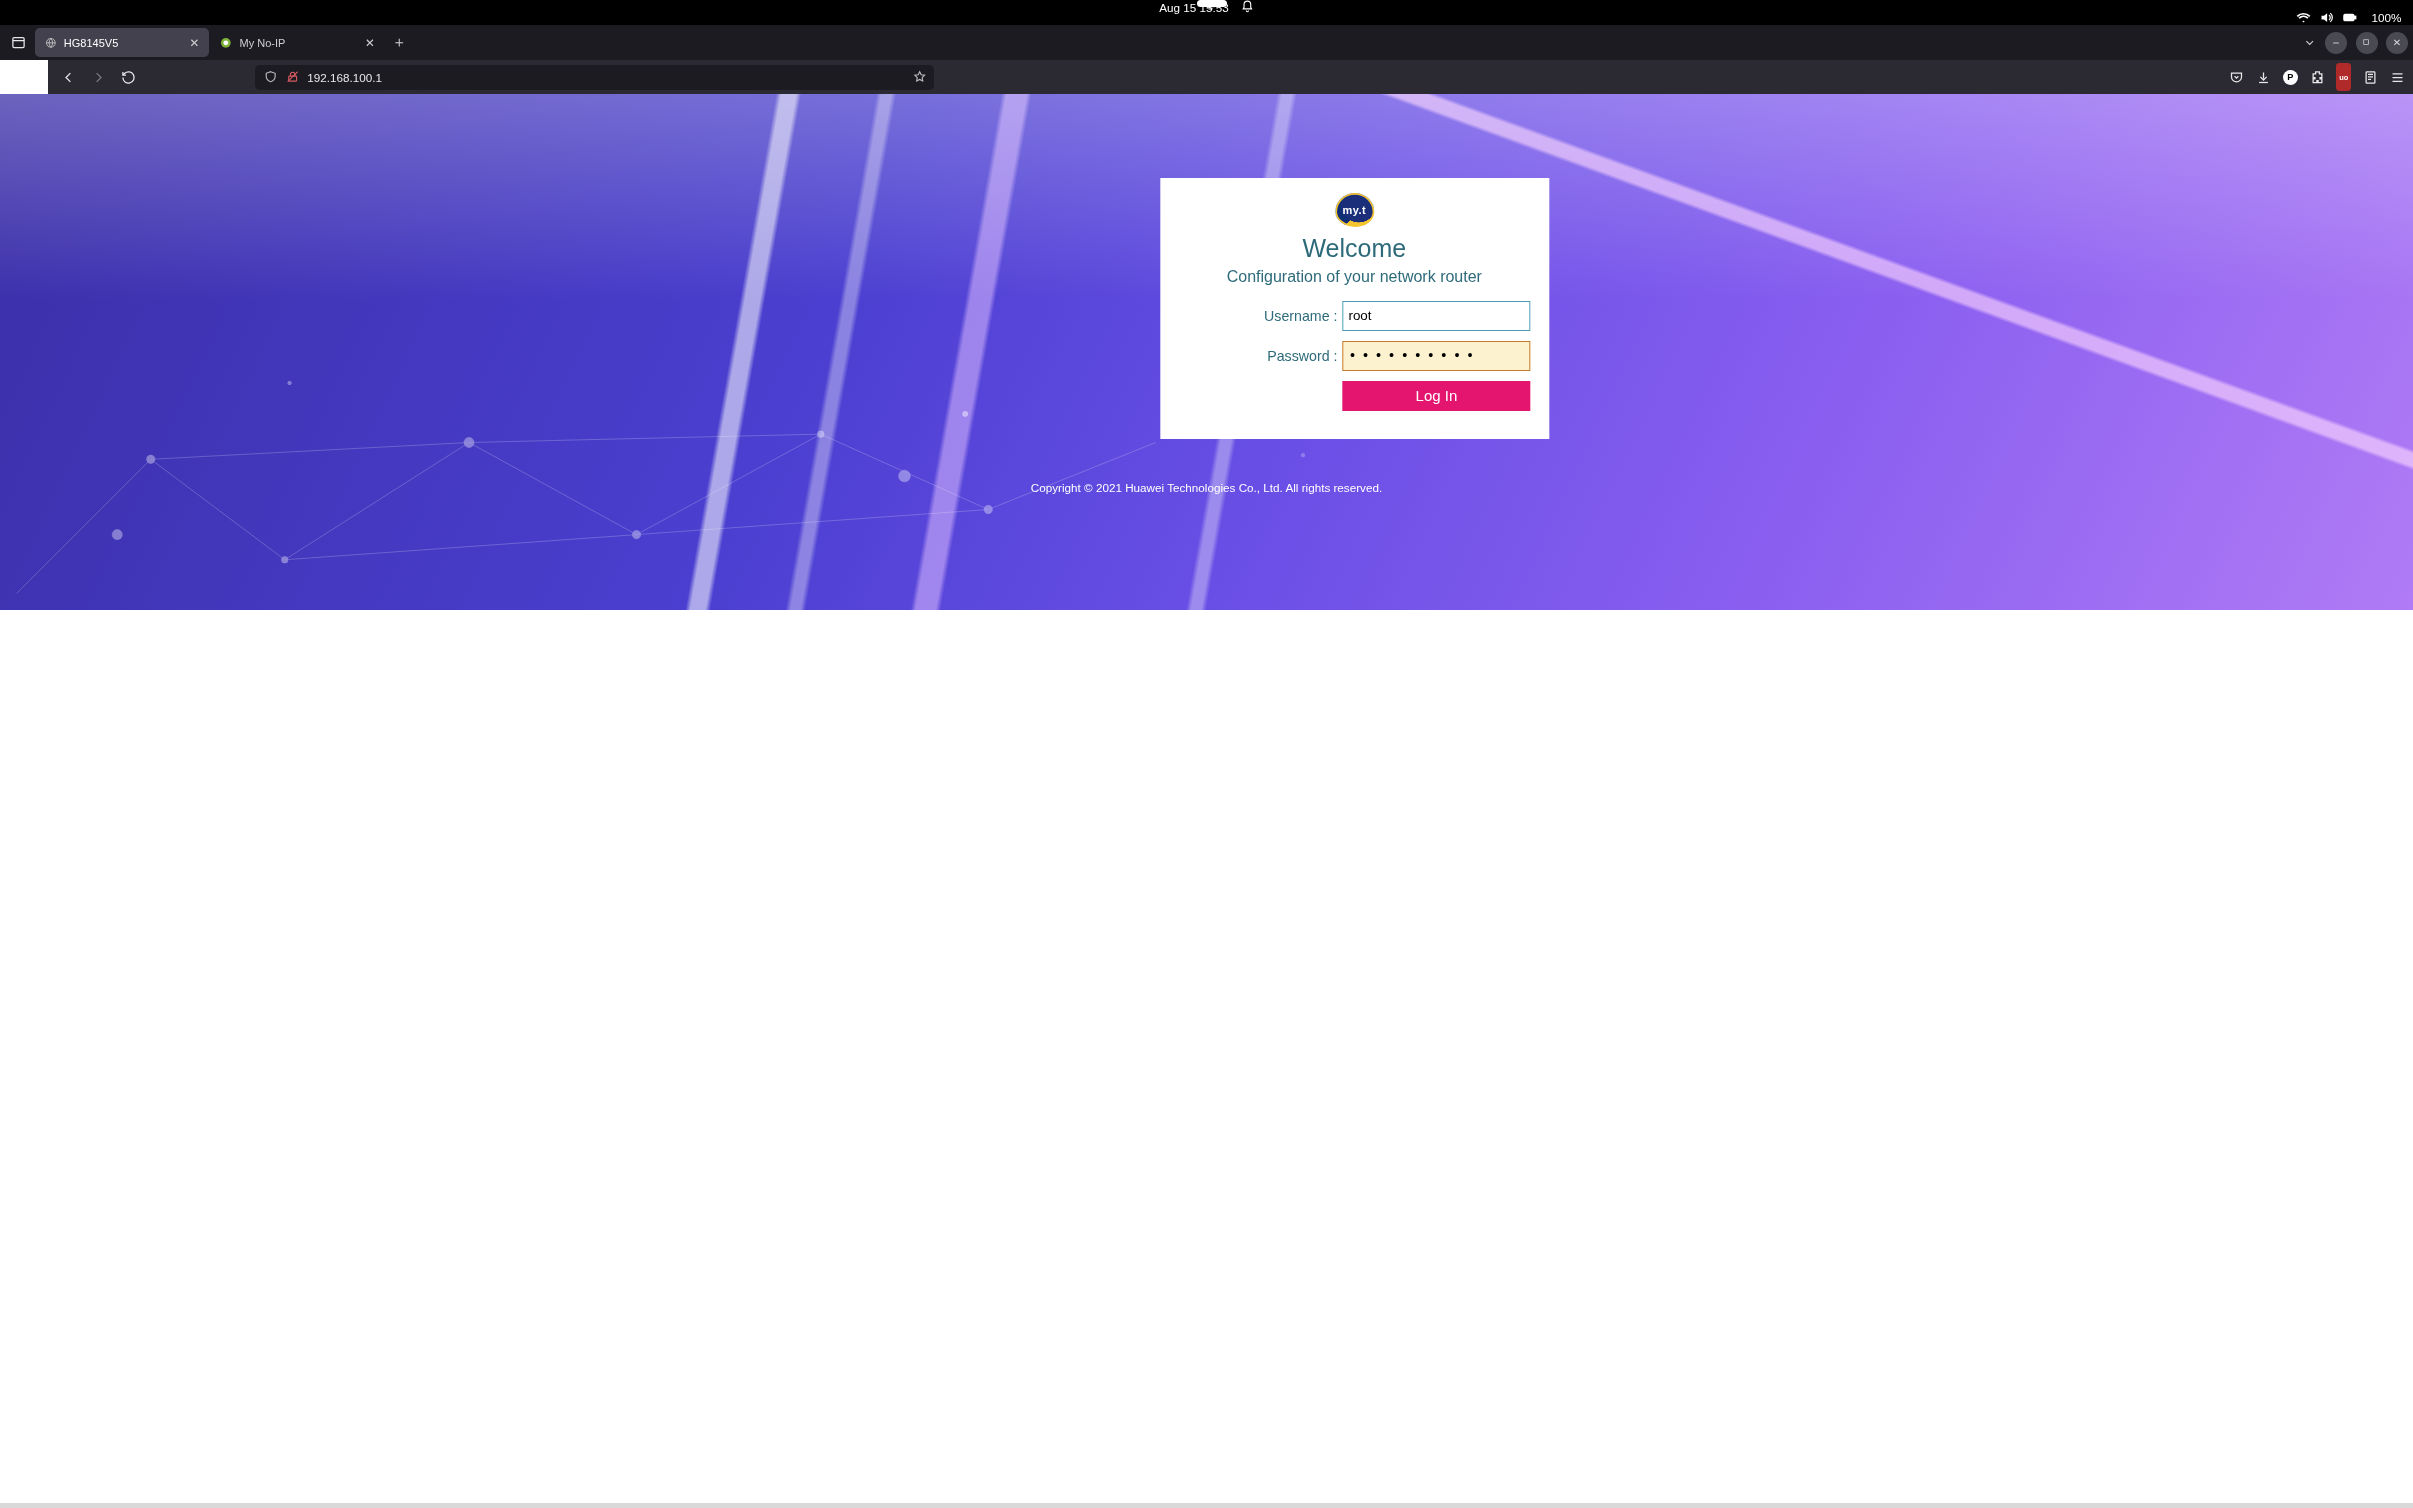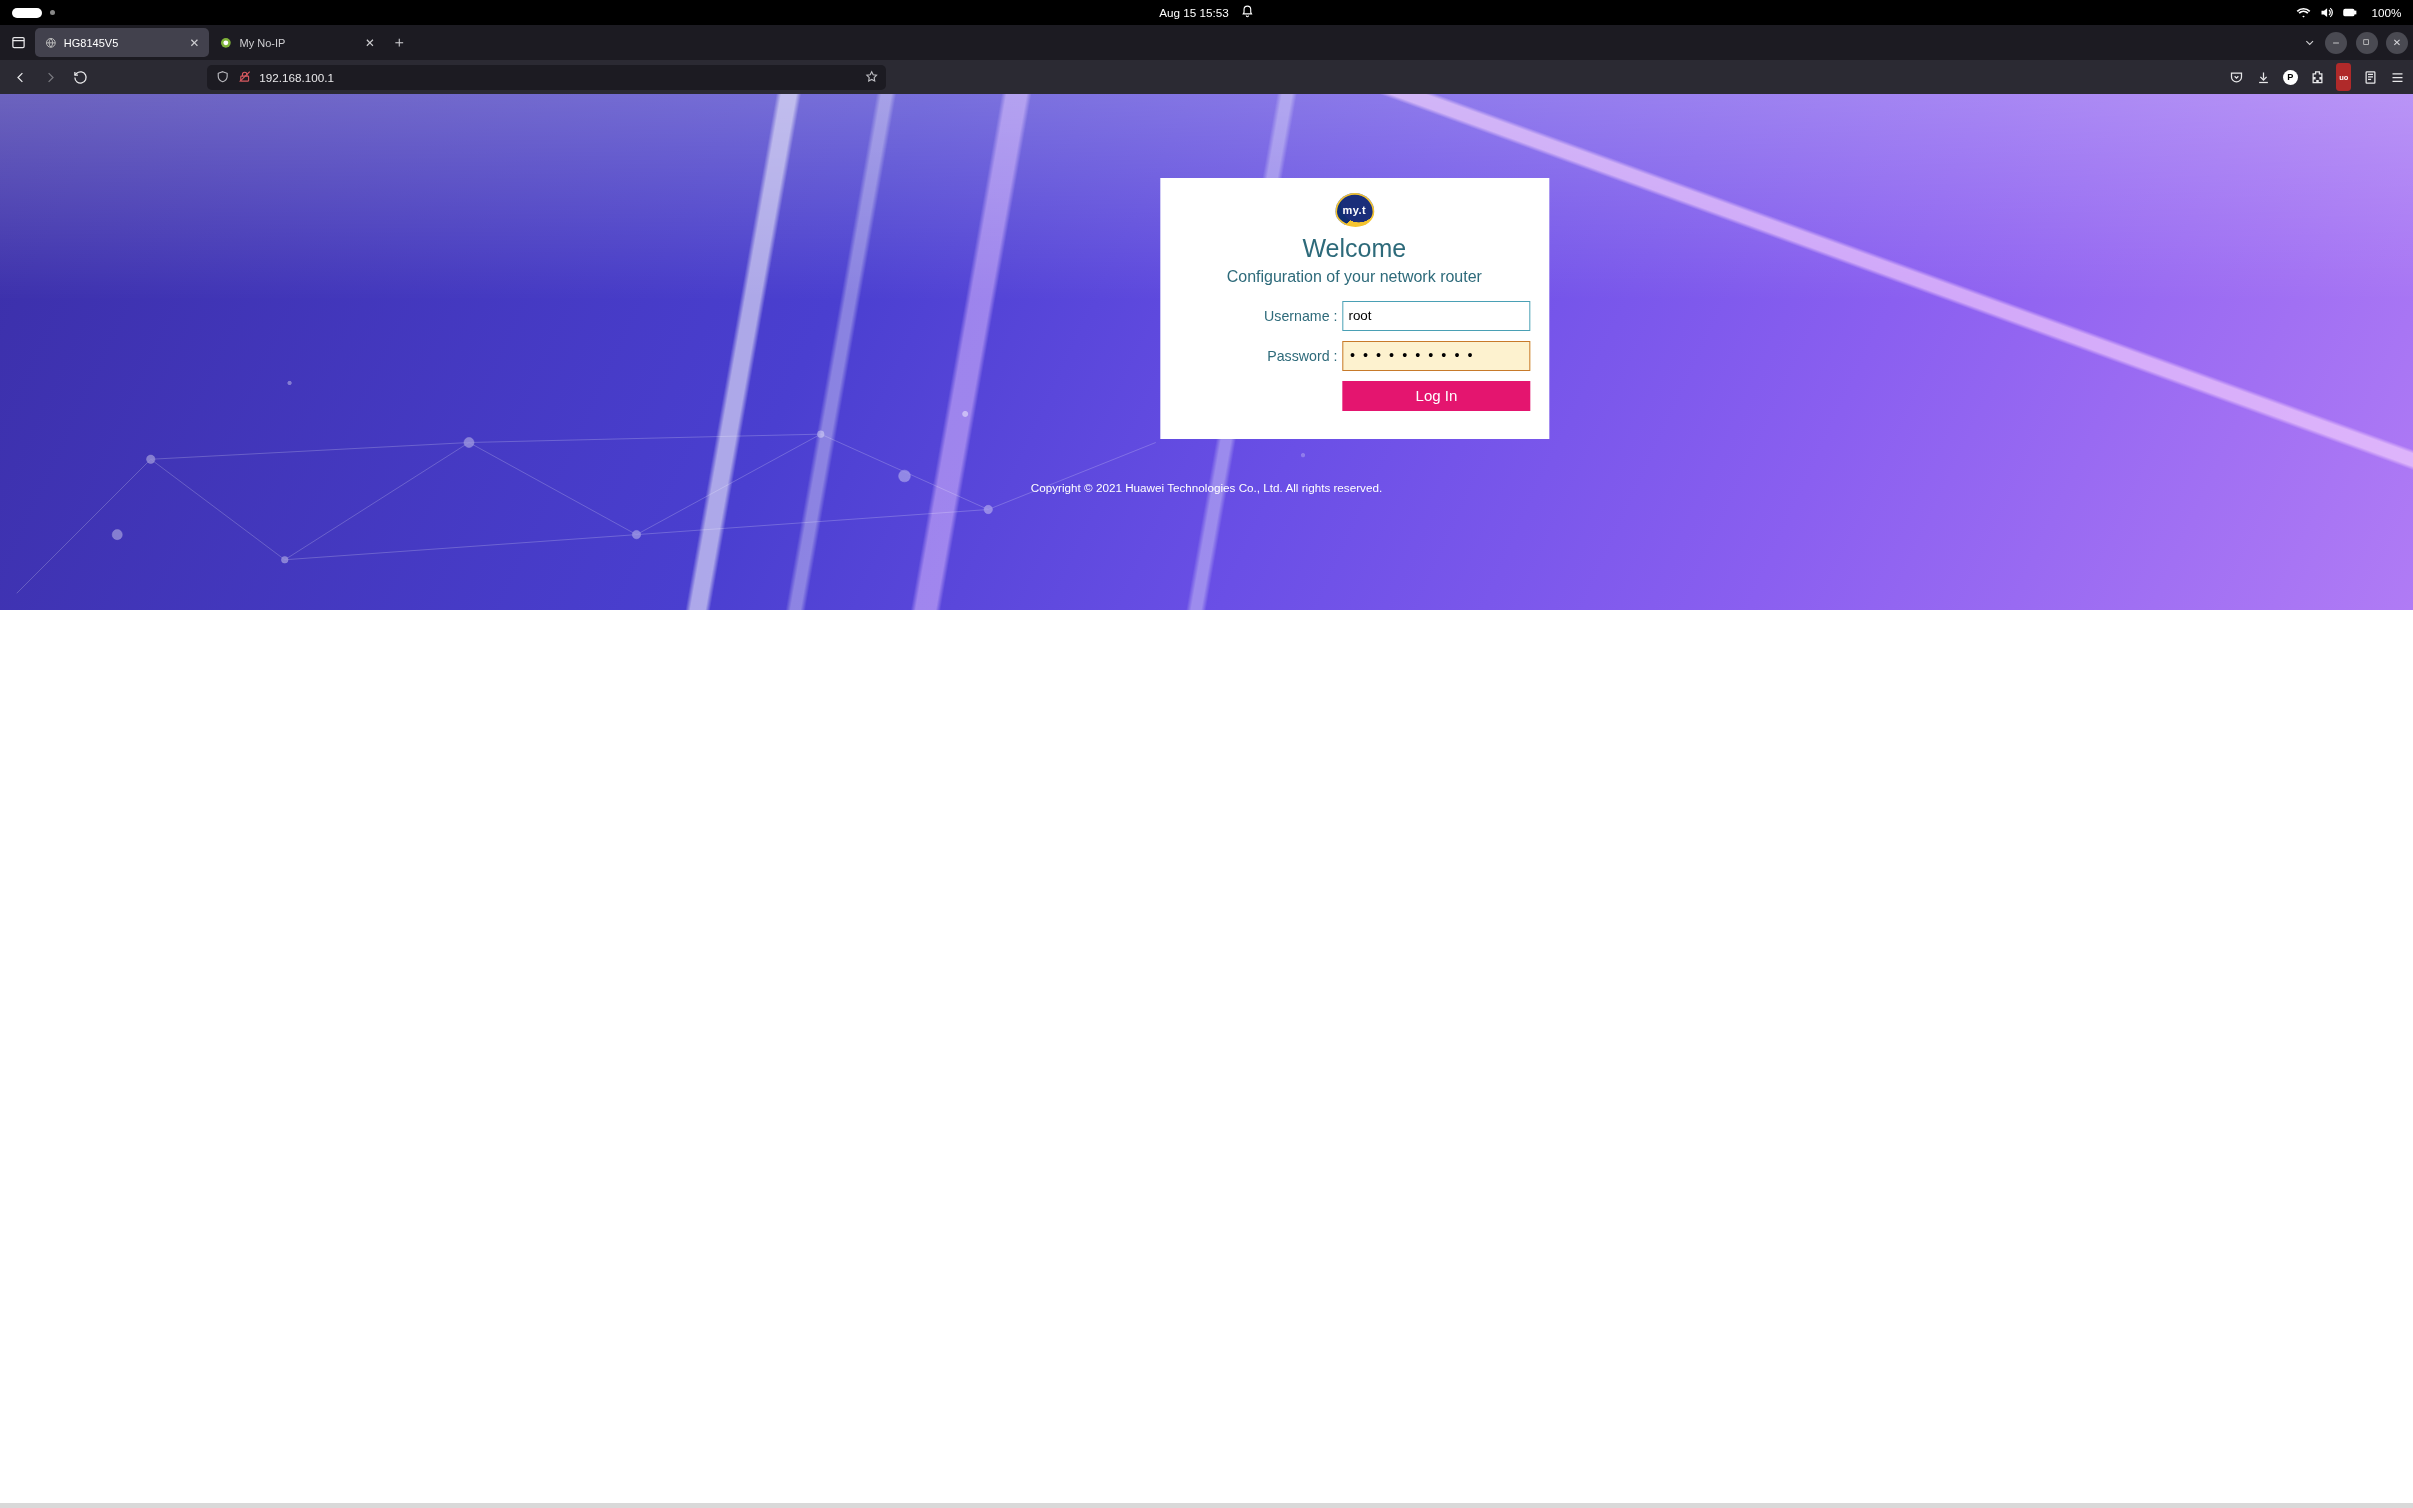--- a/index.html
+++ b/index.html
@@ -2,20 +2,21 @@
 <html style="font-size:13.4px"><head>
 <meta charset="utf-8">
 <style>
   * { box-sizing: border-box; margin: 0; padding: 0; }
   html, body { width: 100%; height: 100%; font-family: "Segoe UI", Arial, sans-serif; background:#fff; overflow:hidden;}
   
   .sysbar {
     height: 25px; width:100%; background:#000; color:#fff;
     display:flex; align-items:center; font-size:11.7px;
     position:relative;
+    flex-direction:column;
   }
   .sysbar .left-pill {
     width:30px; height:10px; border-radius:5px; background:#fff; margin-left:11.7px;
   }
   .sysbar .left-dot { width:5px; height:5px; border-radius:50%; background:#888; margin-left:8.4px;}
   .sysbar .center { position:absolute; left:50%; transform:translateX(-50%); display:flex; align-items:center; gap:11.7px;}
   .sysbar .right { margin-left:auto; display:flex; align-items:center; gap:8.4px; margin-right:11.7px;}
   .bell { width:13.4px;height:13.4px; display:inline-block;}
   
   .browser-tabs {
@@ -33,21 +34,21 @@
   .tab.active { background:#42414d; color:#fff;}
   .tab .favicon { width:13.4px;height:13.4px; display:inline-flex; align-items:center; justify-content:center;}
   .tab .title { flex:1; white-space:nowrap; overflow:hidden; text-overflow:ellipsis;}
   .tab .close { width:13.4px;height:13.4px; display:flex;align-items:center;justify-content:center; color:#cfcfd2; font-size:11.7px;}
   .newtab { width:25px;height:25px; color:#cfcfd2; display:flex;align-items:center;justify-content:center; font-size:15px;}
   .tabs-right { margin-left:auto; display:flex; align-items:center; gap:8.4px;}
   .win-btn { width:22px;height:22px; border-radius:50%; background:#4a4a52; color:#d8d8dc; display:flex; align-items:center; justify-content:center; font-size:10px;}
   .chevd { color:#cfcfd2; font-size:11.7px;}
   
   .url-bar {
-    height: 34px; background:#2b2a33; display:flex; align-items:center; gap:5px; padding:0 8.4px;
+    height: 34px; background:#2b2a33; display:flex; align-items:center; gap:5px; padding:0 8.4px;margin-left:48px;
   }
   .nav-btn { width:25px;height:25px; color:#e8e8ea; display:flex;align-items:center;justify-content:center; border-radius:3.4px;}
   .nav-btn.dim { color:#7a7a80;}
   .addr {
     flex:0 1 679px; height:25px; background:#1c1b22; border-radius:5px; margin-left:109px;
     display:flex; align-items:center; gap:8.4px; padding:0 8.4px; color:#e8e8ea; font-size:11.7px;
   }
   .addr .shield { color:#bdbdc2; }
   .addr .lock { color:#c94f56; }
   .addr .url-text { flex:1; color:#e8e8ea;}

